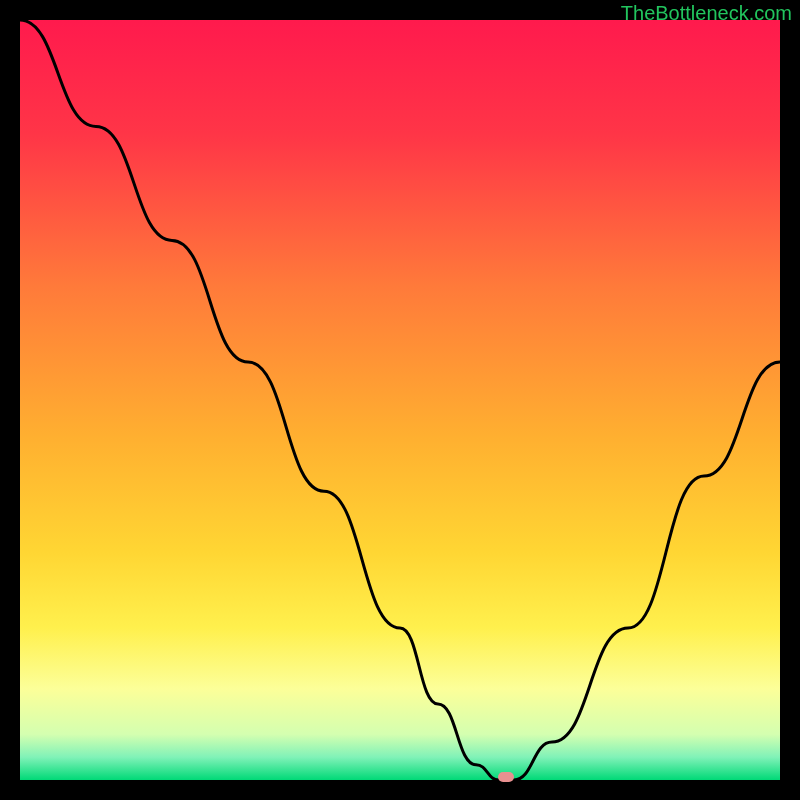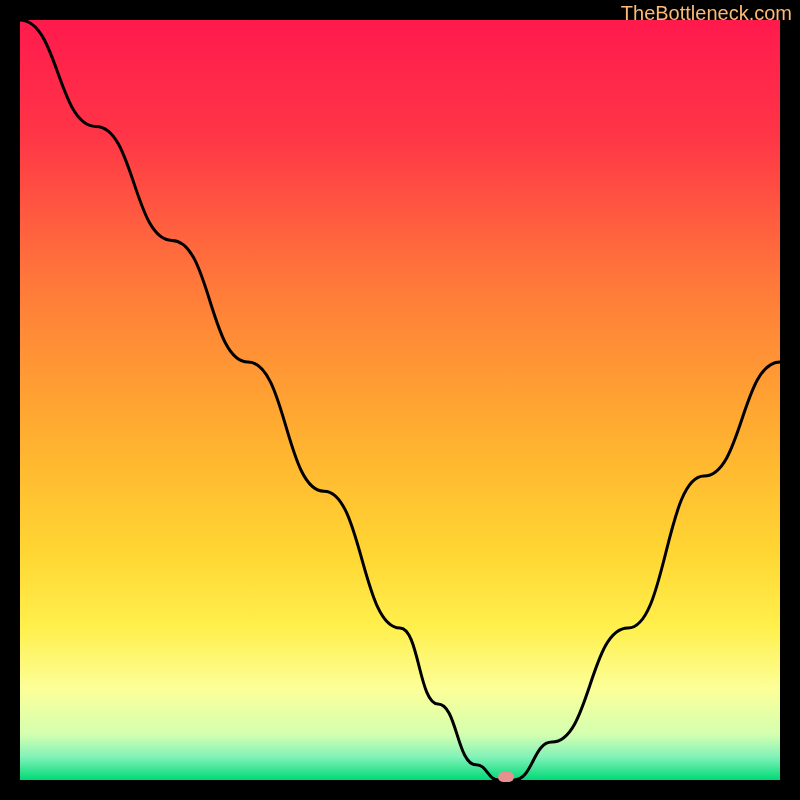--- a/index.html
+++ b/index.html
@@ -14,21 +14,21 @@
   .container {
     position: relative;
     width: 800px;
     height: 800px;
     background: #000;
   }
   .watermark {
     position: absolute;
     top: 2px;
     right: 8px;
-    color: #fdba74;
+    color: #22c55e;
     font-size: 20px;
     font-family: Arial, sans-serif;
     z-index: 10;
   }
   .plot-area {
     position: absolute;
     left: 20px;
     top: 20px;
     width: 760px;
     height: 760px;

